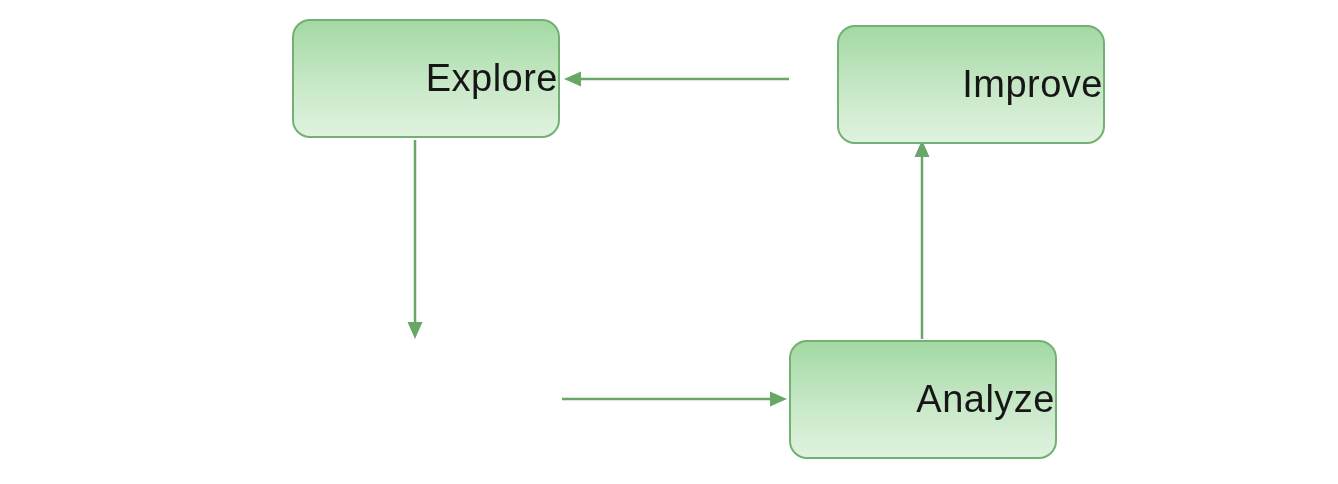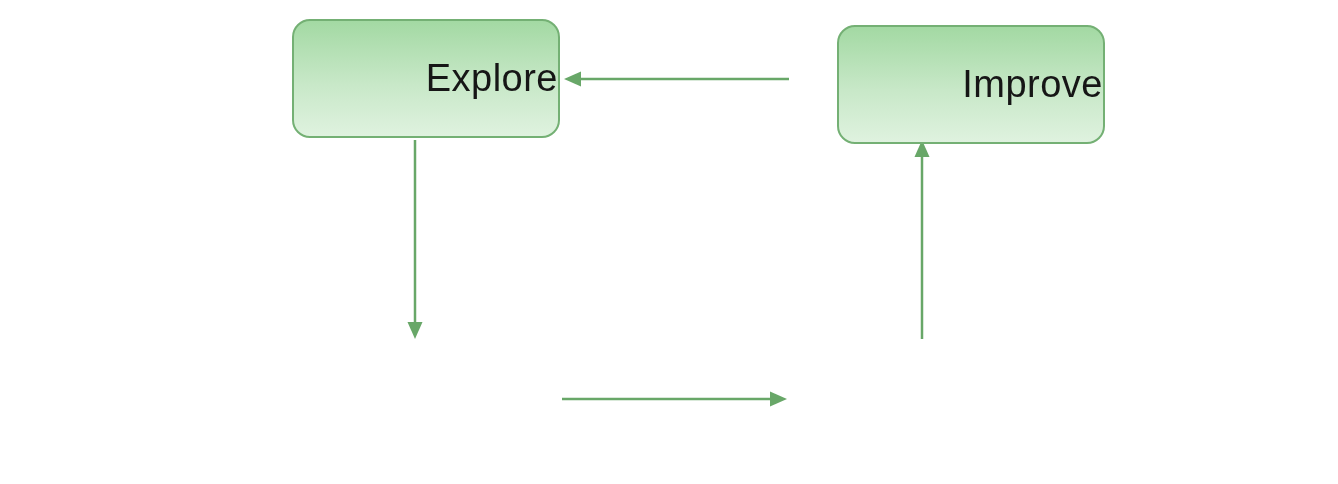--- a/index.html
+++ b/index.html
@@ -83,14 +83,17 @@
 
   <div class="node node-explore">
     <span class="node-label">Explore</span>
   </div>
 
   <div class="node node-improve">
     <span class="node-label">Improve</span>
   </div>
 
 
+  <div class="node node-analyze">
+    <span class="node-label">Analyze</span>
+  </div>
 
 </div>
 
 </body></html>

